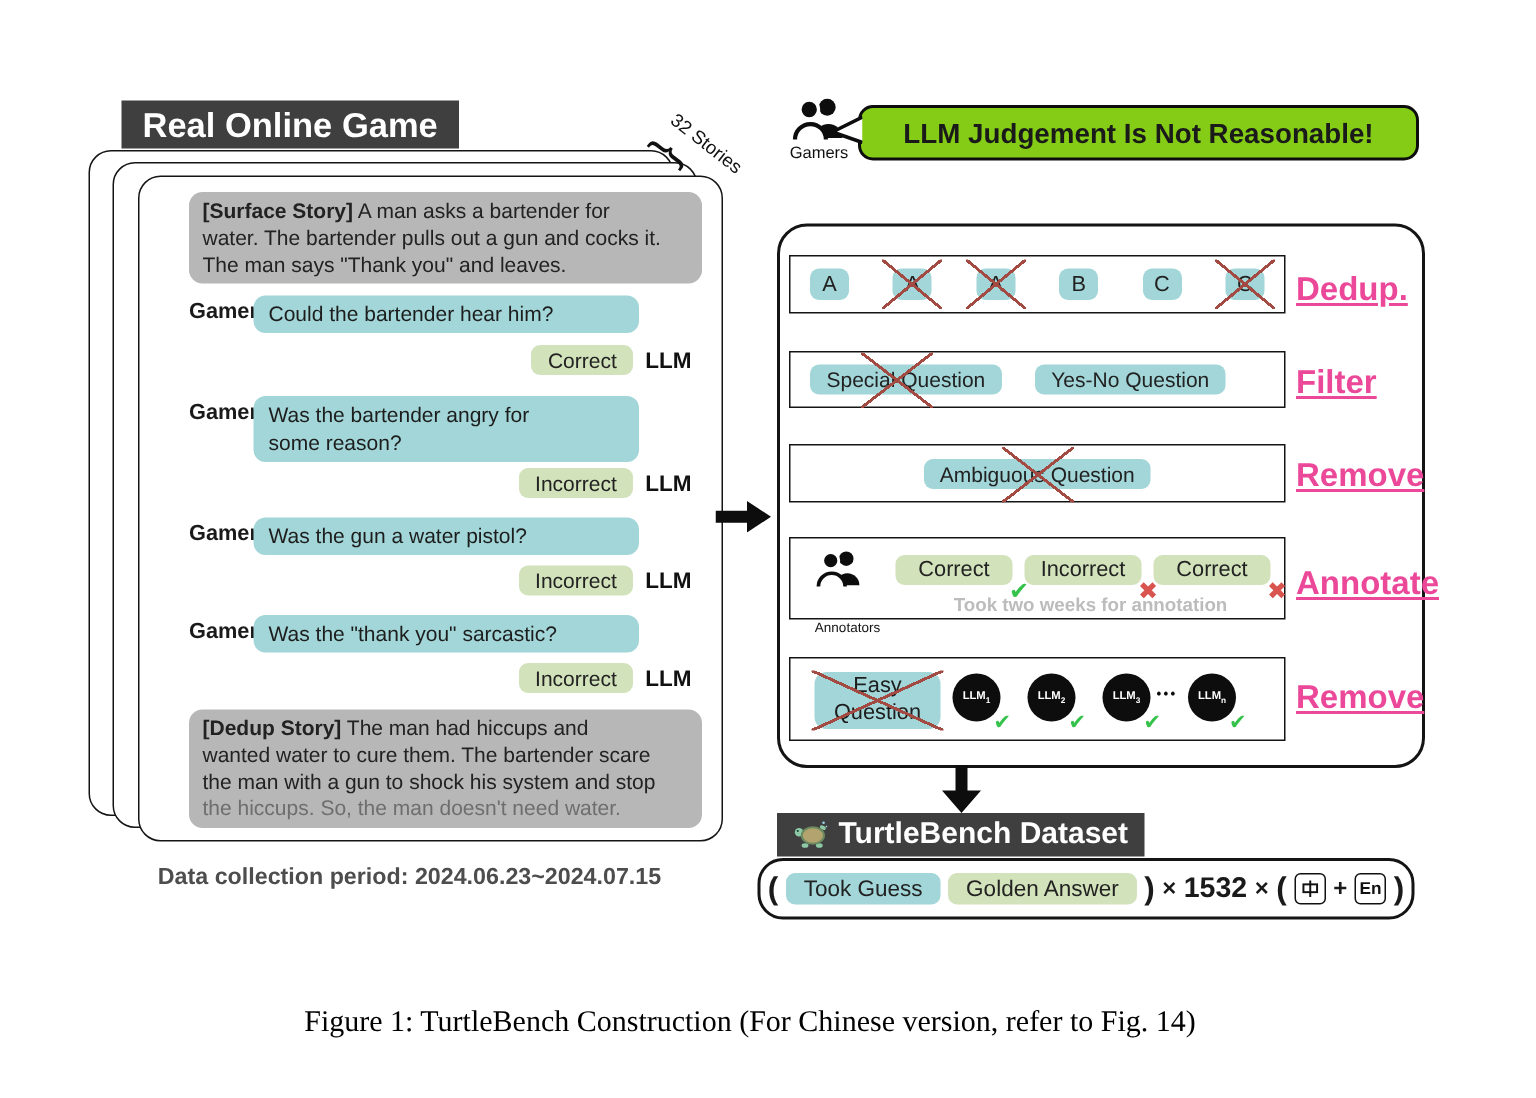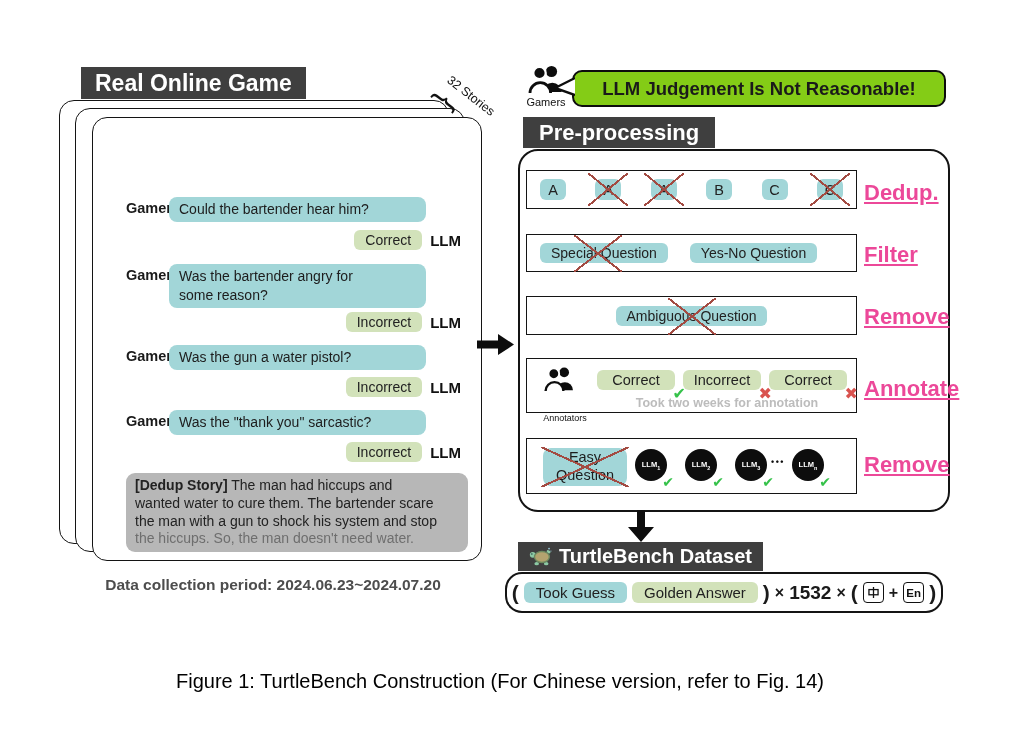--- a/index.html
+++ b/index.html
@@ -83,33 +83,36 @@
   .fbox{position:absolute;left:505px;top:572px;width:438px;height:41px;border:2.2px solid #141414;border-radius:17px;
     display:flex;align-items:center;justify-content:center;gap:5px;background:#fff;box-sizing:border-box;}
   .paren{font-size:21px;font-weight:700;}
   .times{font-size:16px;font-weight:700;}
   .count{font-size:19px;font-weight:700;}
   .fchip{font-size:15px;padding:2px 12px;}
   .langbox{width:21px;height:21px;border:1.8px solid #111;border-radius:4px;display:flex;align-items:center;justify-content:center;
     font-size:11.5px;font-weight:700;box-sizing:border-box;color:#111;}
 
   .caption{position:absolute;left:0;top:670px;width:1000px;text-align:center;
-    font-family:Liberation Sans, sans-serif;font-size:20px;color:#000;}
+    font-family:Liberation Serif, serif;font-size:20px;color:#000;}
 
   .absvg{position:absolute;}
 </style>
 </head>
 <body>
 
 <div class="page">
 
   <div class="card c-back"></div>
   <div class="card c-mid"></div>
   <div class="card c-front">
 
+    <div class="story-bubble surface"><b>[Surface Story]</b><span> A man asks a bartender for
+water. The bartender pulls out a gun and cocks it.
+The man says "Thank you" and leaves.</span></div>
 
     <div class="chat-label" style="top:82px">Gamer</div>
     <div class="chat-bubble" style="top:79px">Could the bartender hear him?</div>
     <div class="verdict-row" style="top:112px">
       <span class="chip green">Correct</span>
       <span class="llm-label">LLM</span>
     </div>
 
     <div class="chat-label" style="top:149px">Gamer</div>
     <div class="chat-bubble" style="top:146px">Was the bartender angry for
@@ -136,39 +139,38 @@
     <div class="story-bubble bottomstory"><b>[Dedup Story]</b><span> The man had hiccups and
 wanted water to cure them. The bartender scare
 the man with a gun to shock his system and stop
 </span><span class="faded">the hiccups. So, the man doesn't need water.</span></div>
   </div>
 
   <div class="hdr game-hdr">Real Online Game</div>
   <div class="stack-brace">{</div>
   <div class="stack-label">32 Stories</div>
 
-  <div class="footnote f1">Data collection period: 2024.06.23~2024.07.20</div>
+  <div class="footnote f1">Data collection period: 2024.06.23~2024.07.15</div>
 
   <svg class="absvg" style="left:477px;top:334px" width="38" height="21" viewBox="0 0 38 21">
     <polygon points="0,6.5 21,6.5 21,0 37,10.5 21,21 21,14.5 0,14.5" fill="#0d0d0d"></polygon>
   </svg>
 
   <svg class="absvg" style="left:527px;top:63px" width="37" height="31" viewBox="0 0 37 31">
     <circle cx="24.5" cy="8.5" r="5.6" fill="#0d0d0d"></circle>
     <path d="M16 29 a9.3 9.3 0 0 1 18.6 0 Z" fill="#0d0d0d"></path>
     <circle cx="12.5" cy="10" r="6.2" fill="#0d0d0d" stroke="#fff" stroke-width="2.2"></circle>
     <path d="M3 30 a10.3 10.3 0 0 1 20.6 0" fill="#fff" stroke="#0d0d0d" stroke-width="2.8"></path>
   </svg>
   <div class="gamers-label">Gamers</div>
   <div class="speech">LLM Judgement Is Not Reasonable!</div>
   <svg class="absvg" style="left:553px;top:75px" width="22" height="24" viewBox="0 0 22 24">
     <path d="M22 3 L2 13 L22 20" fill="#fff" stroke="#0d0d0d" stroke-width="2.4"></path>
   </svg>
 
-  <div class="hdr pre-hdr">Pre-processing</div>
 
   <div class="pcontainer">
 
     <div class="prow r1">
       <span class="chipwrap">
           <span class="chip teal mini">A</span>
         </span>
       <span class="chipwrap">
           <span class="chip teal mini">A</span>
           <span class="cross d-cross"></span>

